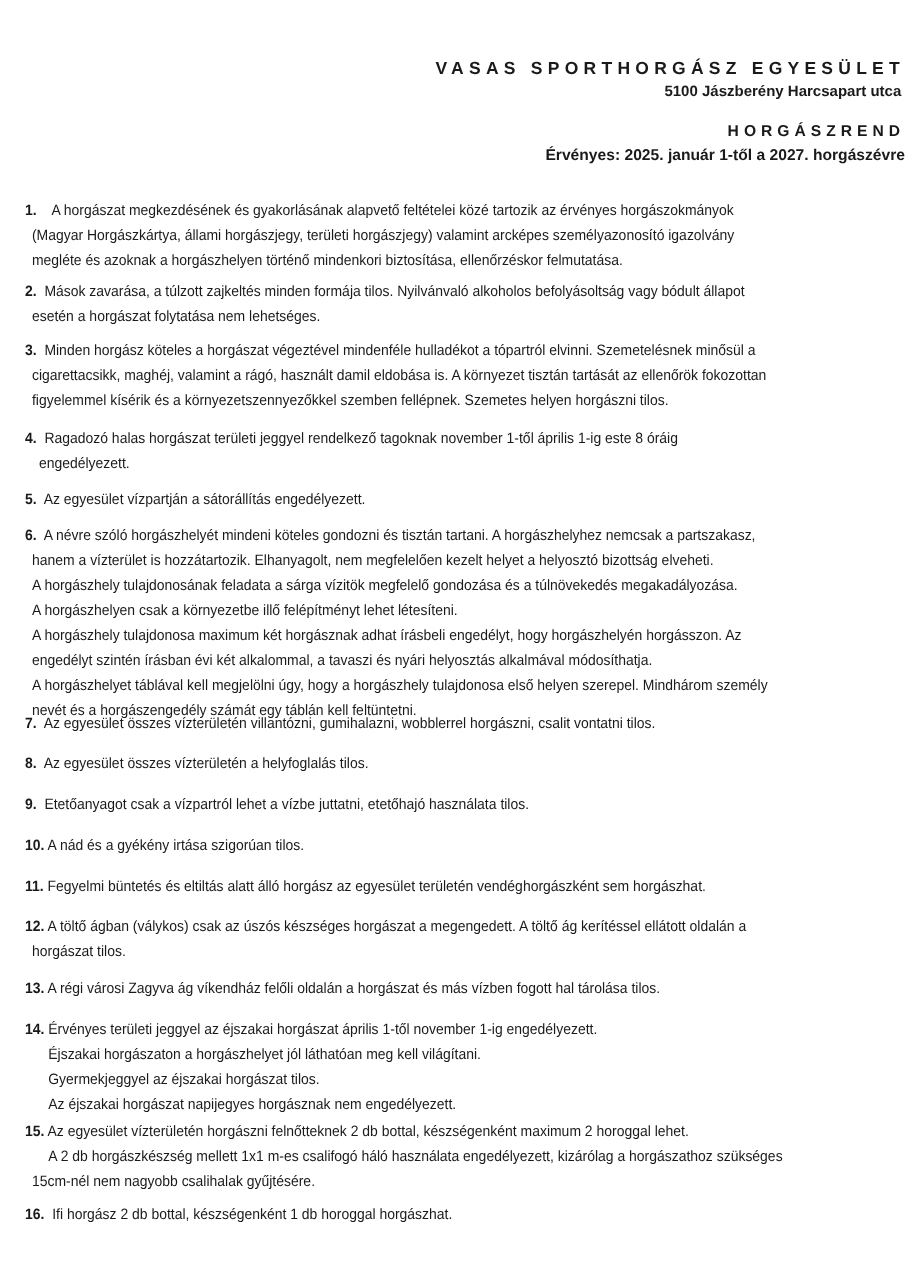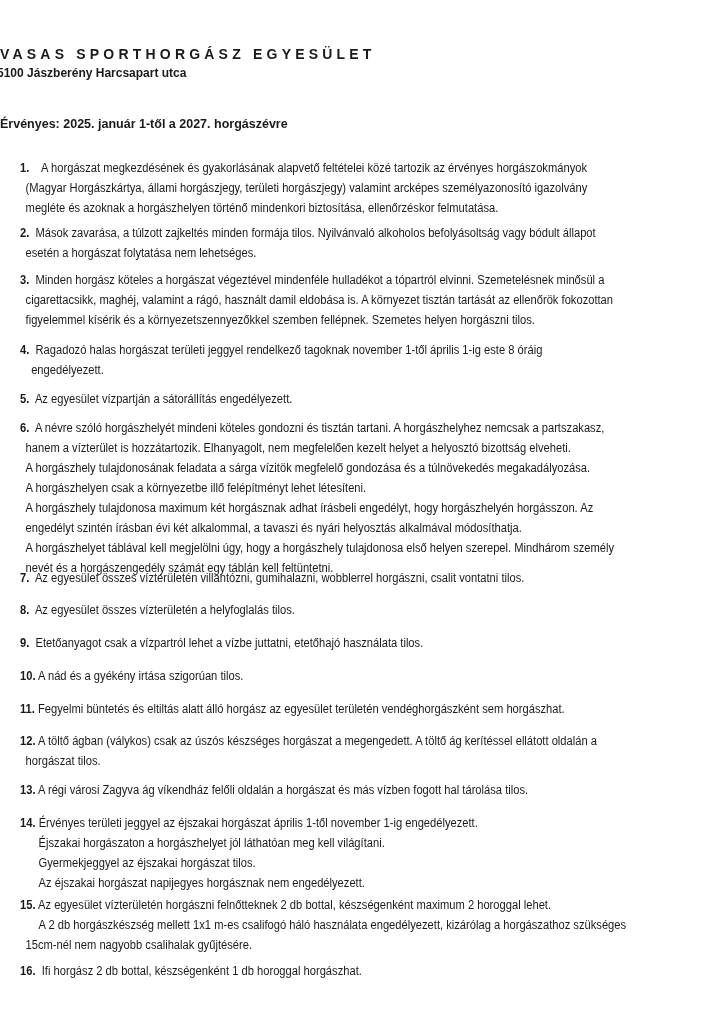--- a/index.html
+++ b/index.html
@@ -1,37 +1,38 @@
 <!DOCTYPE html>
 <html><head>
 <meta charset="utf-8">
 <style>
   html, body { margin:0; padding:0; background:#ffffff; }
   body { width:724px; height:1024px; overflow:hidden; position:relative;
          font-family:"Liberation Sans Narrow","Liberation Sans", sans-serif; color:#1a1a1a; }
   .page { position:absolute; left:0; top:0; width:724px; height:1024px; }
-  .hdr { position:absolute; left:0; width:724px; text-align:left; font-weight:bold; }
+  .hdr { position:absolute; left:0; width:724px; text-align:right; font-weight:bold; }
   .org { top:46px; font-size:14px; letter-spacing:4.2px; }
   .addr { top:66px; font-size:12px; left:-3px; }
   .title { top:98px; font-size:12.5px; letter-spacing:4px; }
   .valid { top:117px; font-size:12.5px; }
   .rule { position:absolute; left:20px; width:688px; font-size:12px; line-height:20px;
           transform:scaleX(0.93); transform-origin:left top; width:740px; }
   .rule .num { font-weight:bold; }
   .rule .line { display:block; white-space:nowrap; }
   .rule .ind { padding-left:12px; }
   .rule .ind3 { padding-left:20px; }
   .rule .ind1 { padding-left:6px; }
 </style>
 </head>
 <body>
 
 <div class="page">
   <div class="hdr org">VASAS SPORTHORGÁSZ EGYESÜLET</div>
   <div class="hdr addr">5100 Jászberény Harcsapart utca</div>
+  <div class="hdr title">HORGÁSZREND</div>
   <div class="hdr valid">Érvényes: 2025. január 1-től a 2027. horgászévre</div>
 
   <div class="rule" style="top:158px">
     <span class="line"><span class="num">1.</span>&nbsp;&nbsp;&nbsp; <span>A horgászat megkezdésének és gyakorlásának alapvető feltételei közé tartozik az érvényes horgászokmányok</span></span>
     <span class="line ind1">(Magyar Horgászkártya, állami horgászjegy, területi horgászjegy) valamint arcképes személyazonosító igazolvány</span>
     <span class="line ind1">megléte és azoknak a horgászhelyen történő mindenkori  biztosítása, ellenőrzéskor felmutatása.</span>
   </div>
 
   <div class="rule" style="top:223px">
     <span class="line"><span class="num">2.</span>&nbsp; <span>Mások zavarása, a túlzott zajkeltés minden formája tilos. Nyilvánvaló alkoholos befolyásoltság vagy bódult állapot</span></span>

